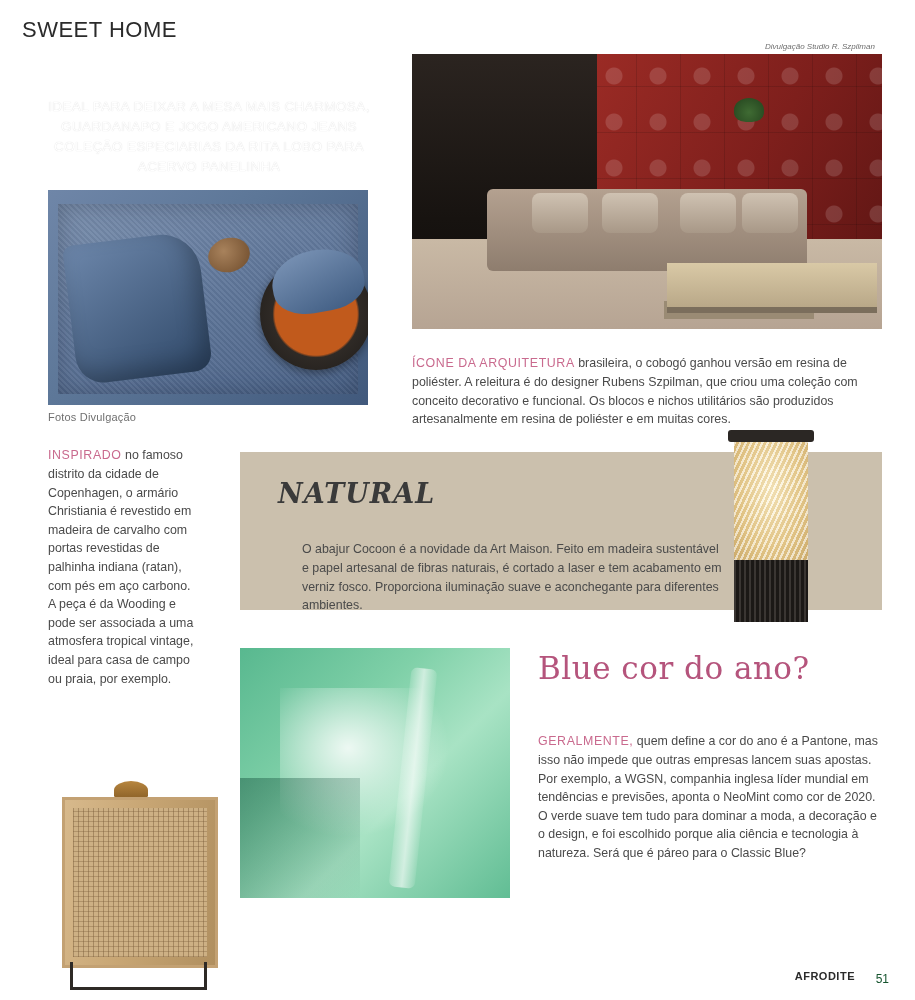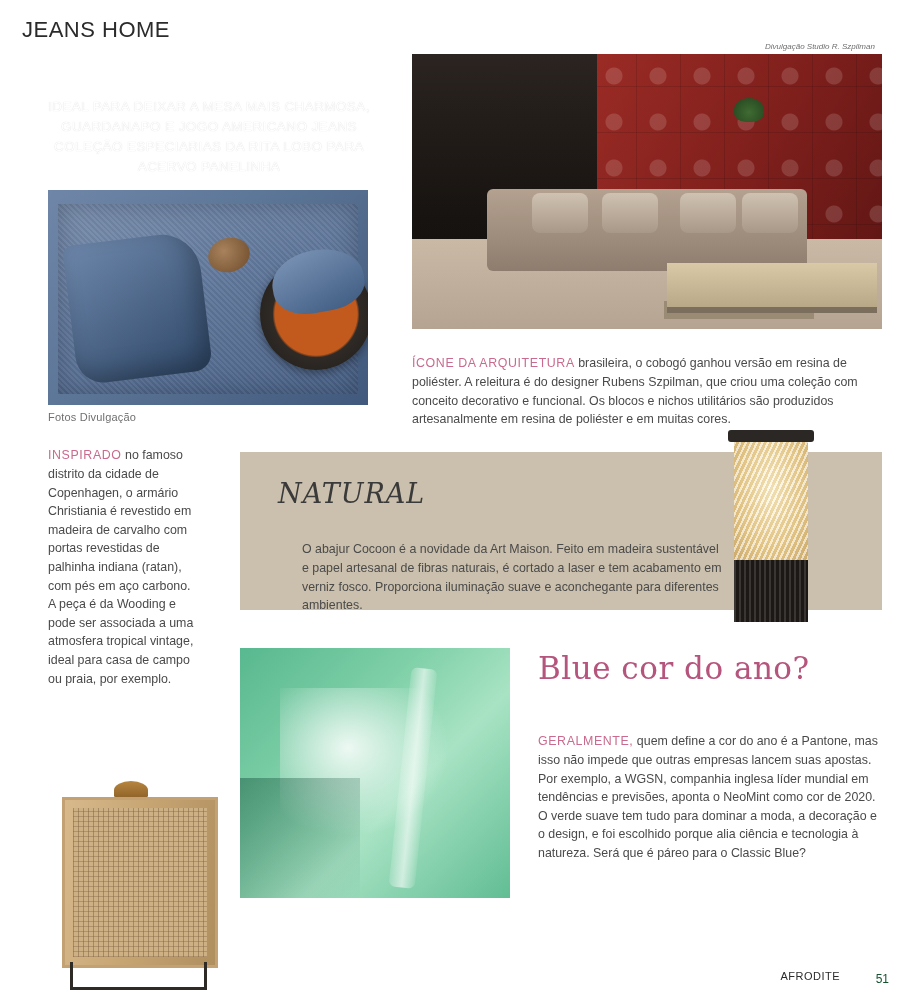--- a/index.html
+++ b/index.html
@@ -184,21 +184,21 @@
 
   
   .natural-band{
     position:absolute;left:240px;top:452px;width:642px;height:158px;
     background:#cbc0ad;
   }
   .natural-title{
     position:absolute;left:278px;top:478px;
     font-family:"DejaVu Serif", serif;
     font-style:italic;
-    font-size:27px;color:#3a3a3a;letter-spacing:1px;
+    font-size:27px;color:#3a3a3a;letter-spacing:1px;font-weight:bold;
   }
   .natural-text{
     position:absolute;left:278px;top:528px;width:420px;
     font-size:12.4px;line-height:18.6px;color:#4a4a4a;margin-left:24px;
   }
   .lamp{
     position:absolute;left:728px;top:430px;width:86px;height:200px;
   }
   .lamp-top{
     position:absolute;left:0;top:0;width:86px;height:12px;
@@ -244,34 +244,34 @@
     font-family:"DejaVu Serif", serif;
     font-size:31px;color:#b5547c;letter-spacing:.5px;
   }
   .nova-text{
     position:absolute;left:538px;top:720px;width:348px;
     font-size:12.4px;line-height:18.6px;color:#4a4a4a;
   }
 
   
   .footer-brand{
-    position:absolute;right:75px;bottom:18px;
-    font-size:11px;font-weight:normal;letter-spacing:.5px;color:#2b2b2b;
+    position:absolute;right:60px;bottom:18px;
+    font-size:11px;font-weight:bold;letter-spacing:.5px;color:#2b2b2b;
   }
   .footer-page{
     position:absolute;right:26px;bottom:14px;
     font-size:12px;color:#14532d;
   }
 </style>
 </head>
 <body>
 
 <div class="page">
 
-  <div class="masthead">JEANS HOME</div>
+  <div class="masthead">SWEET HOME</div>
 
   <div class="kicker kicker-shadow">IDEAL PARA DEIXAR A MESA MAIS CHARMOSA, GUARDANAPO E JOGO AMERICANO JEANS COLEÇÃO ESPECIARIAS DA RITA LOBO PARA ACERVO PANELINHA</div>
 
   <div class="denim">
     <div class="mat"></div>
     <div class="napkin"></div>
     <div class="ring"></div>
     <div class="plate"></div>
     <div class="knot"></div>
   </div>

